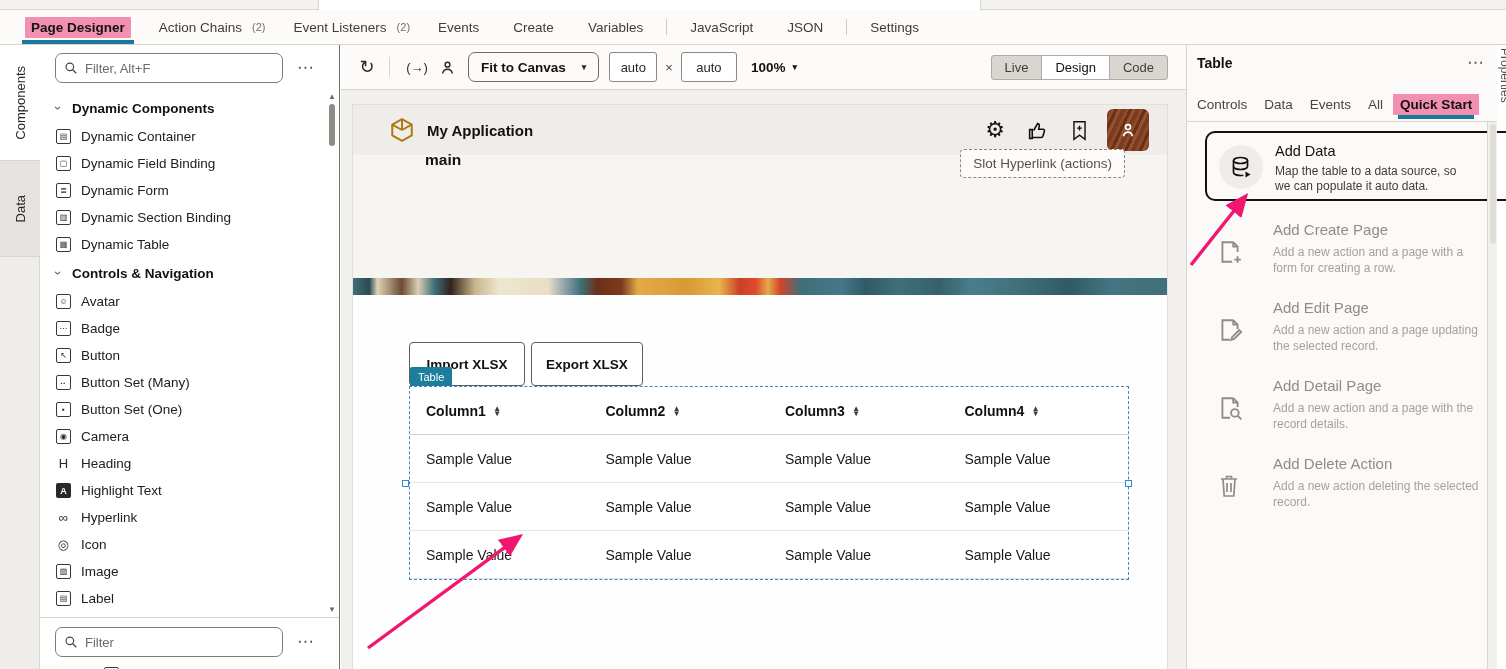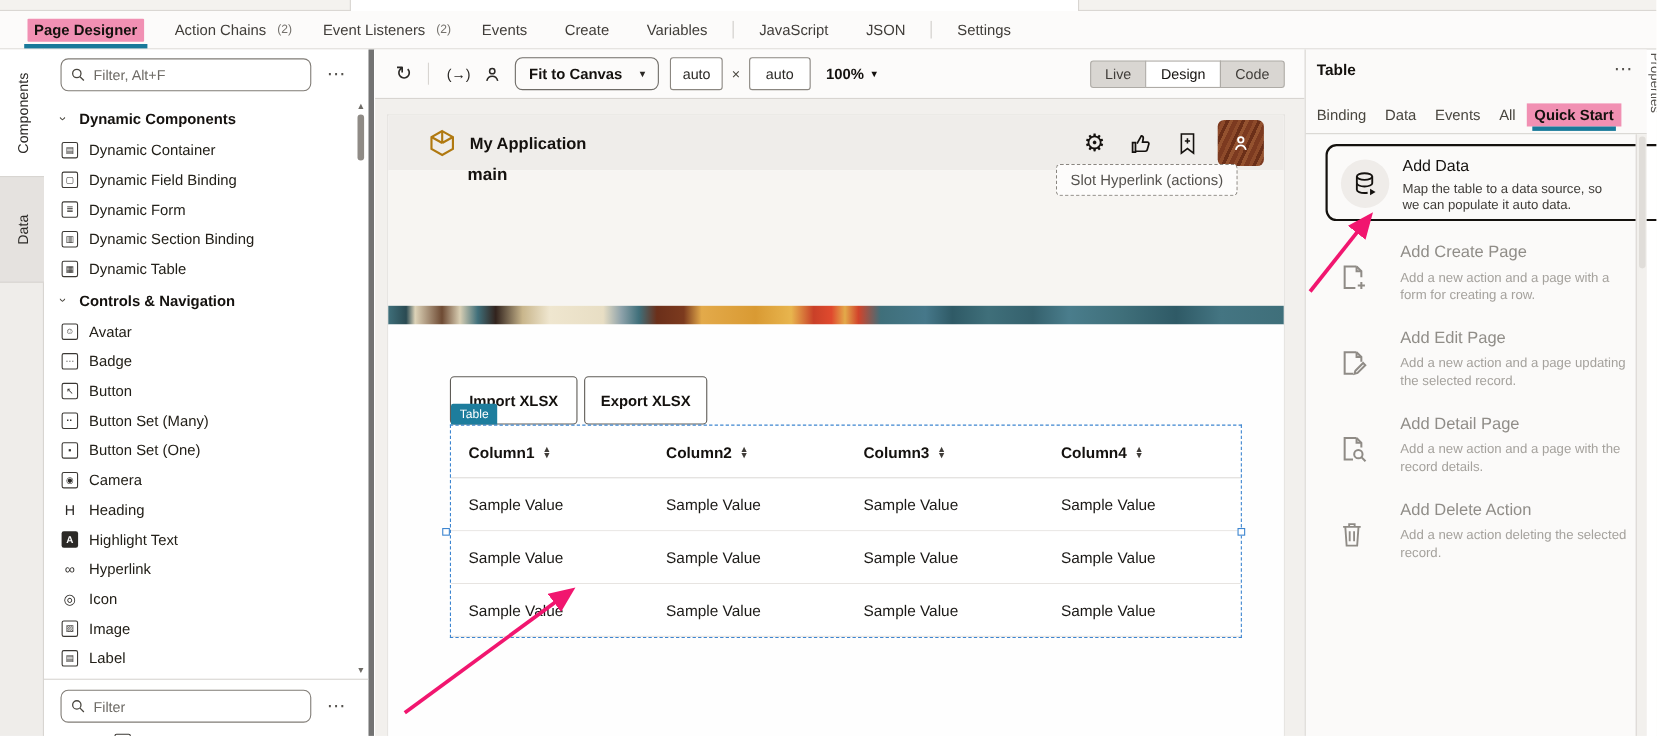--- a/index.html
+++ b/index.html
@@ -22,21 +22,21 @@
   .tab-sep { width:1px; height:16px; background:#cfccc8; align-self:center; margin:0 6px; }
 
   
   .leftrail { position:absolute; top:45px; left:0; bottom:0; width:40px; background:#efedea; border-right:1px solid #d8d5d1; }
   .railtab { position:absolute; left:0; width:40px; display:flex; align-items:center; justify-content:center; cursor:pointer; }
   .railtab span { writing-mode:vertical-rl; transform:rotate(180deg); font-size:13px; color:#2b2926; }
   .railtab.active { width:41px; background:#fff; }
   .railtab.idle { background:#e5e2df; border-top:1px solid #d8d5d1; border-bottom:1px solid #d8d5d1; color:#49463f; }
 
   
-  .comp-panel { position:absolute; top:45px; left:40px; width:300px; bottom:0; background:#fff; border-right:5px solid #737373; overflow:hidden; }
+  .comp-panel { position:absolute; top:45px; left:40px; width:300px; bottom:0; background:#fff; border-right:1px solid #737373; overflow:hidden; }
   .filter-row { position:absolute; left:15px; display:flex; align-items:center; }
   .filter-box { width:228px; height:30px; border:1px solid #807c76; border-radius:7px; display:flex; align-items:center; padding:0 8px; background:#fff; }
   .filter-box svg { flex:0 0 auto; margin-right:7px; }
   .filter-box input { border:none; outline:none; width:100%; font-size:13px; font-family:"Liberation Sans", sans-serif; color:#2b2926; background:transparent; }
   .filter-box input::placeholder { color:#6e6b66; }
   .dots-btn { margin-left:14px; font-size:17px; letter-spacing:1px; color:#55524e; cursor:pointer; line-height:10px; }
   .comp-list { position:absolute; top:48px; left:0; right:14px; }
   .sec-head { display:flex; align-items:center; height:30px; padding-left:16px; font-size:13.5px; font-weight:bold; color:#14110e; cursor:pointer; }
   .chev { display:inline-block; transform:rotate(90deg); font-size:12px; color:#49463f; margin-right:12px; font-weight:normal; }
   .comp-item { display:flex; align-items:center; height:27px; padding-left:16px; cursor:pointer; }
@@ -425,21 +425,21 @@
     </div>
   </section>
 
   <section class="props">
     <div class="props-title-row">
       <span class="props-title">Table</span>
       <div class="tb-spacer"></div>
       <div class="dots-btn">⋯</div>
     </div>
     <div class="props-tabs" id="props-tabs">
-        <div class="ptab"><span class="ppill">Binding</span></div>
+        <div class="ptab"><span class="ppill">Controls</span></div>
         <div class="ptab"><span class="ppill">Data</span></div>
         <div class="ptab"><span class="ppill">Events</span></div>
         <div class="ptab"><span class="ppill">All</span></div>
         <div class="ptab active"><span class="ppill">Quick Start</span></div>
       </div>
     <div class="props-divider"></div>
     <div id="quick-start">
         <div class="qs-card" style="top: 86px;">
           <div class="qs-circle">
             <svg width="24" height="24" viewBox="0 0 24 24" fill="none" stroke="currentColor" stroke-width="1.7">

